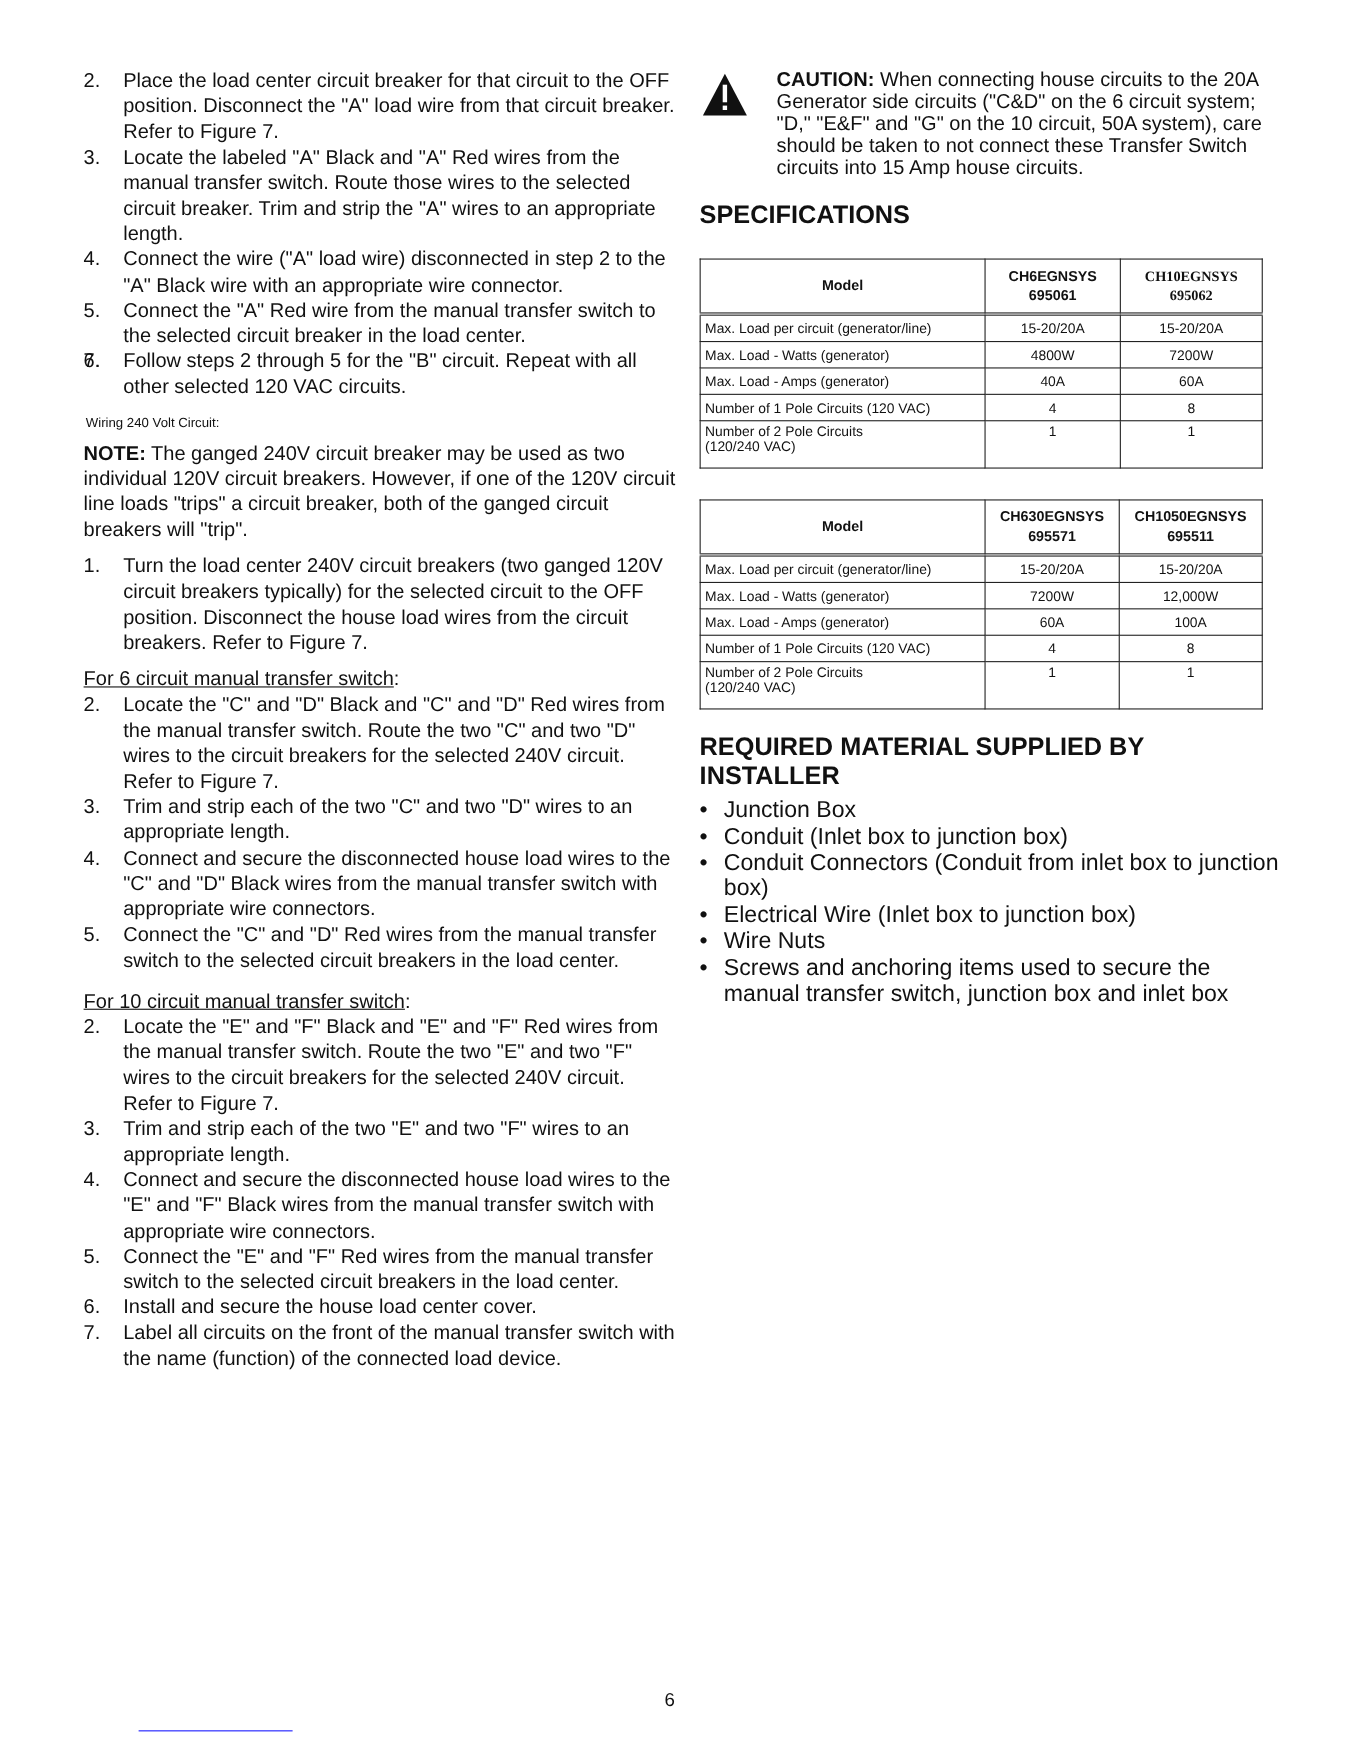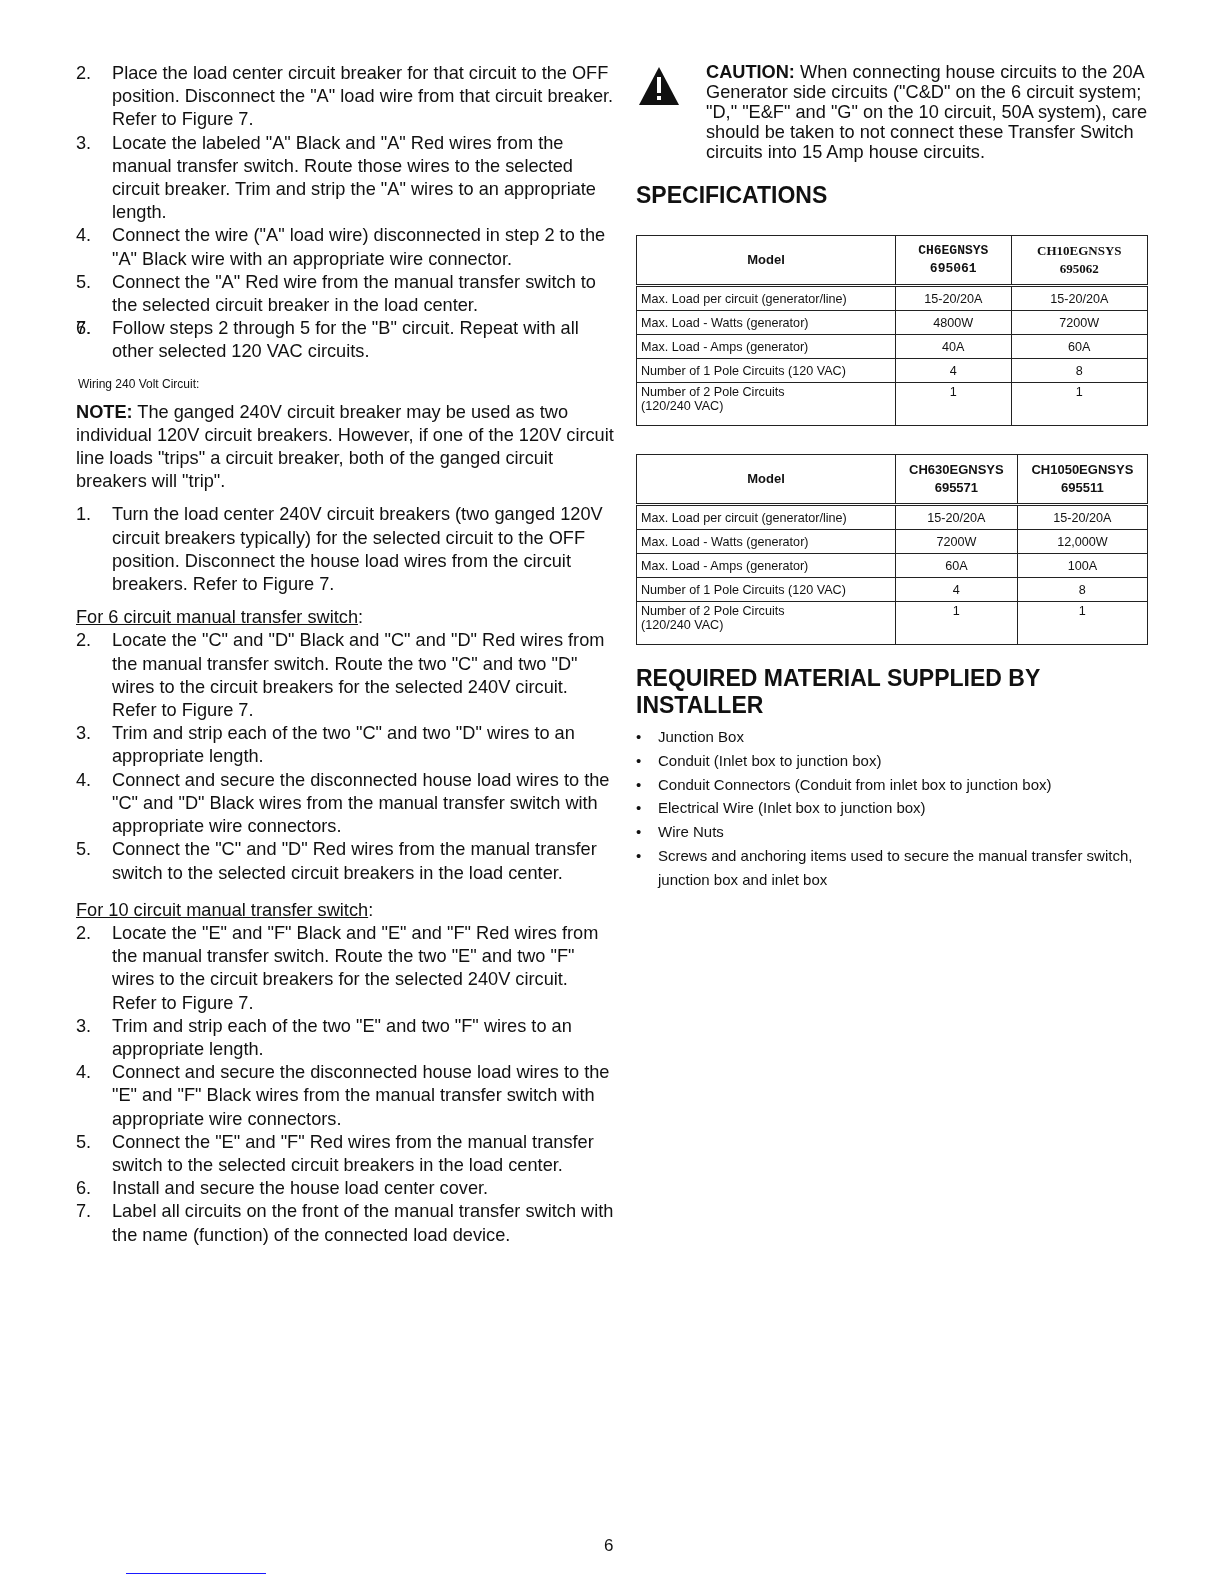--- a/index.html
+++ b/index.html
@@ -21,21 +21,21 @@
   .h2 { font-weight:bold; font-size:23px; line-height:27px; margin:0; }
   table.spec { border-collapse:collapse; width:512px; margin-left:2px; font-size:12.6px; }
   table.spec td, table.spec th { border:1.4px solid #222; padding:2px 4px; }
   table.spec th { font-weight:bold; text-align:center; height:44px; font-size:13px; line-height:18px; }
   table.spec thead tr { border-bottom:3px double #222; }
   table.spec td.v { text-align:center; }
   table.spec td.lbl { width:250px; }
   table.spec td { height:19px; }
   table.spec tr.tall td { height:38px; vertical-align:top; }
   .bul { margin:0; padding:0; list-style:none; }
-  .bul li { position:relative; padding-left:24px; font-size:15px; line-height:23.8px; }
+  .bul li { position:relative; padding-left:24px; font-size:21px; line-height:23.8px; }
   .bul li::before { content:"•"; position:absolute; left:2px; top:0; }
   #page-num { position:absolute; left:604px; top:1536px; font-size:17px; }
   #footer-link { position:absolute; left:126px; top:1573px; width:140px; height:1px; background:#1a1aff; }
 </style>
 </head>
 <body>
 
 <div id="left" class="col">
   <ul class="ol" id="steps120">
       <li><span class="num">2.</span><span>Place the load center circuit breaker for that circuit to the OFF position. Disconnect the "A" load wire from that circuit breaker. Refer to Figure 7.</span></li>
@@ -75,21 +75,21 @@
       <rect x="19" y="11" width="4" height="16" fill="#fff"></rect>
       <rect x="19" y="30" width="4" height="4" fill="#fff"></rect>
     </svg>
     <b>CAUTION:</b><span> When connecting house circuits to the 20A Generator side circuits ("C&amp;D" on the 6 circuit system; "D," "E&amp;F" and "G" on the 10 circuit, 50A system), care should be taken to not connect these Transfer Switch circuits into 15 Amp house circuits.</span>
   </div>
   <h2 class="h2" style="margin:20px 0 26px 2px">SPECIFICATIONS</h2>
   <table class="spec" id="t1">
       <thead>
         <tr>
           <th style="white-space: pre-line; width: 250px;">Model</th>
-          <th style="white-space: pre-line; font-family: Liberation Mono, monospace;">CH6EGNSYS
+          <th style="white-space: pre-line;">CH6EGNSYS
 695061</th>
           <th style="white-space: pre-line; font-family: Liberation Serif, serif;">CH10EGNSYS
 695062</th>
         </tr>
       </thead>
       <tbody>
         <tr>
           <td class="lbl" style="white-space: pre-line;">Max. Load per circuit (generator/line)</td>
           <td class="v" style="white-space: pre-line;">15-20/20A</td>
           <td class="v" style="white-space: pre-line;">15-20/20A</td>

